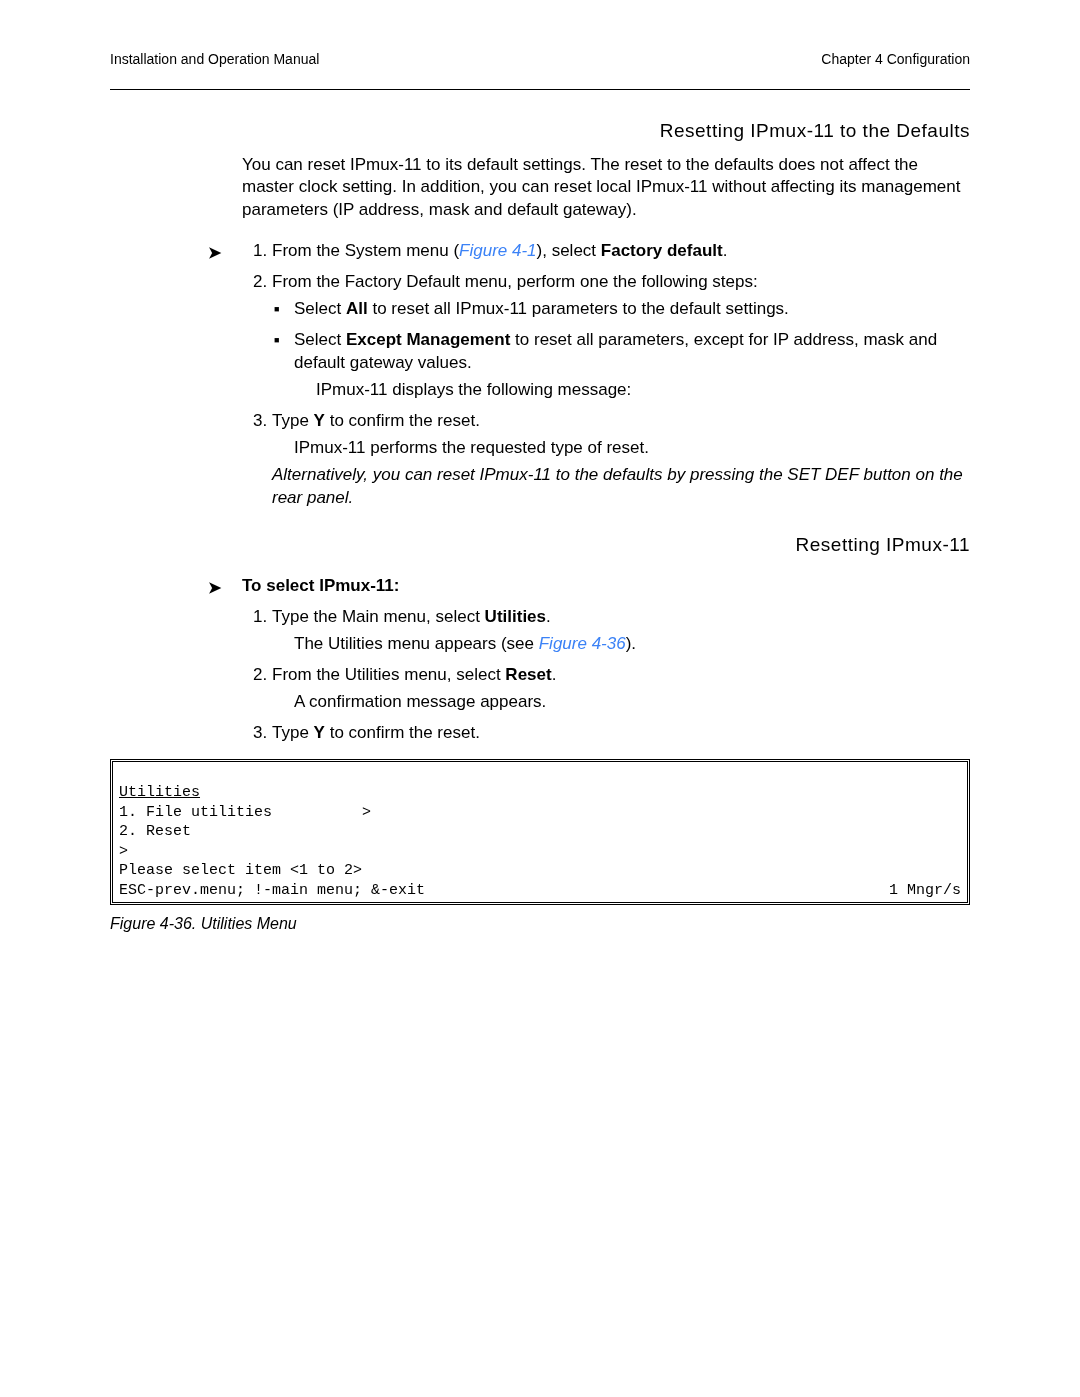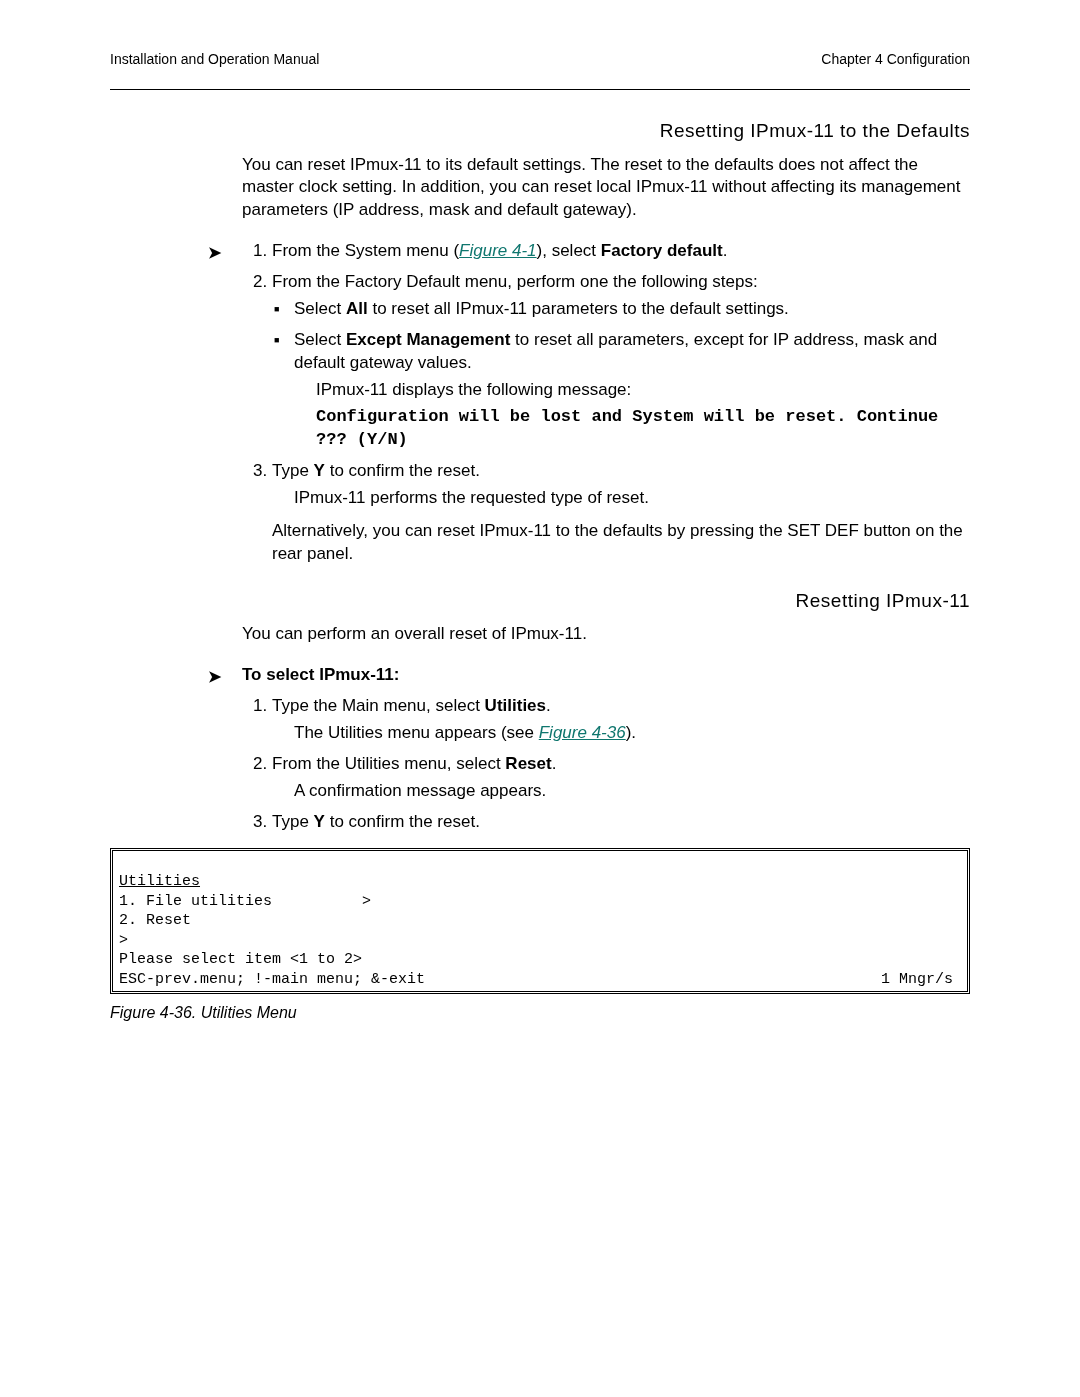--- a/index.html
+++ b/index.html
@@ -62,26 +62,26 @@
     font-size: 9px;
     top: 5px;
   }
   .indent { margin-left: 22px; margin-top: 4px; margin-bottom: 4px; }
   .codeblock {
     font-family: "Courier New", monospace;
     font-weight: bold;
     white-space: pre-line;
     margin-top: 4px;
   }
-  .link-ref { color: #0f766e; font-style: italic; text-decoration: underline; }
+  .link-ref { color: #3b82f6; font-style: italic; }
   .term-box {
     border: 3px double #000;
     font-family: "Courier New", monospace;
     font-size: 15px;
-    padding: 2px 14px 2px 6px;
+    padding: 2px 6px 2px 6px;
     margin-top: 14px;
     line-height: 1.3;
     white-space: pre;
   }
   .term-title { text-decoration: underline; }
   .term-last { display: flex; justify-content: space-between; }
   .fig-caption {
     font-style: italic;
     margin-top: 8px;
     font-size: 16px;
@@ -111,35 +111,33 @@
     </li>
     <li>
       <span>From the Factory Default menu, perform one the following steps:</span>
       <ul class="bullets">
         <li>
           <span>Select </span><b>All</b><span> to reset all IPmux-11 parameters to the default settings.</span>
         </li>
         <li>
           <span>Select </span><b>Except Management</b><span> to reset all parameters, except for IP address, mask and default gateway values.</span>
           <div class="indent">IPmux-11 displays the following message:</div>
-          <div class="indent codeblock">Configuration will be lost and System will be reset. Continue ??? (Y/N)</div>
         </li>
       </ul>
     </li>
     <li>
       <span>Type </span><b>Y</b><span> to confirm the reset.</span>
       <div class="indent">IPmux-11 performs the requested type of reset.</div>
-      <div class="para" style="margin-top:10px;">Alternatively, you can reset IPmux-11 to the defaults by pressing the SET DEF button on the rear panel.</div>
+      <div class="para" style="margin-top:4px;font-style:italic;">Alternatively, you can reset IPmux-11 to the defaults by pressing the SET DEF button on the rear panel.</div>
     </li>
   </ol>
 </div>
 
 <div class="section" style="margin-top:22px;">
   <div class="section-title">Resetting IPmux-11</div>
-  <div class="para">You can perform an overall reset of IPmux-11.</div>
 </div>
 
 <div class="proc-block">
   <div class="proc-head">
     <span class="arrow">➤</span>
     <span>To select IPmux-11:</span>
   </div>
   <ol class="steps">
     <li>
       <span>Type the Main menu, select </span><b>Utilities</b><span>.</span>

